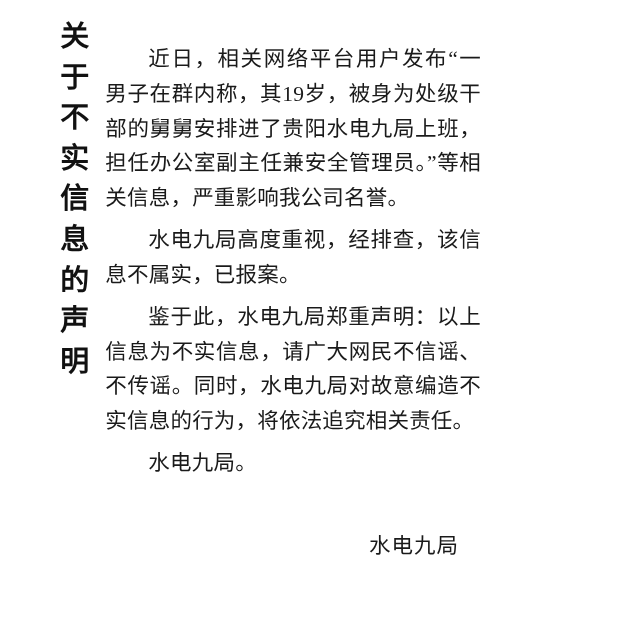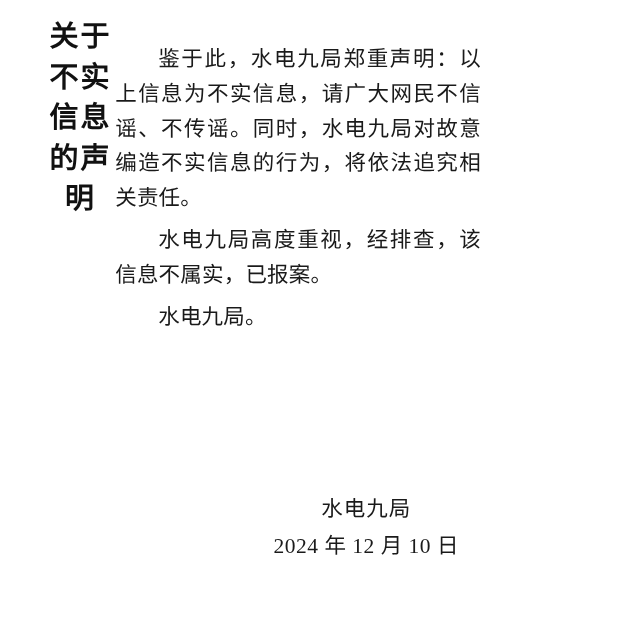--- a/index.html
+++ b/index.html
@@ -65,23 +65,23 @@
   }
 </style>
 </head>
 <body>
 
 <div class="page">
 
   <h1 class="doc-title">关于不实信息的声明</h1>
 
   <div class="body-block">
+    <p class="para">近日，相关网络平台用户发布“一男子在群内称，其19岁，被身为处级干部的舅舅安排进了贵阳水电九局上班，担任办公室副主任兼安全管理员。”等相关信息，严重影响我公司名誉。</p>
+    <p class="para">水电九局高度重视，经排查，该信息不属实，已报案。</p>
     <p class="para">鉴于此，水电九局郑重声明：以上信息为不实信息，请广大网民不信谣、不传谣。同时，水电九局对故意编造不实信息的行为，将依法追究相关责任。</p>
-    <p class="para">水电九局高度重视，经排查，该信息不属实，已报案。</p>
     <p class="para">水电九局。</p>
   </div>
 
   <div class="signature">
     <span class="sign-name">水电九局</span>
-    <span class="sign-date">2024 年 12 月 10 日</span>
   </div>
 
 </div>
 
 </body></html>

